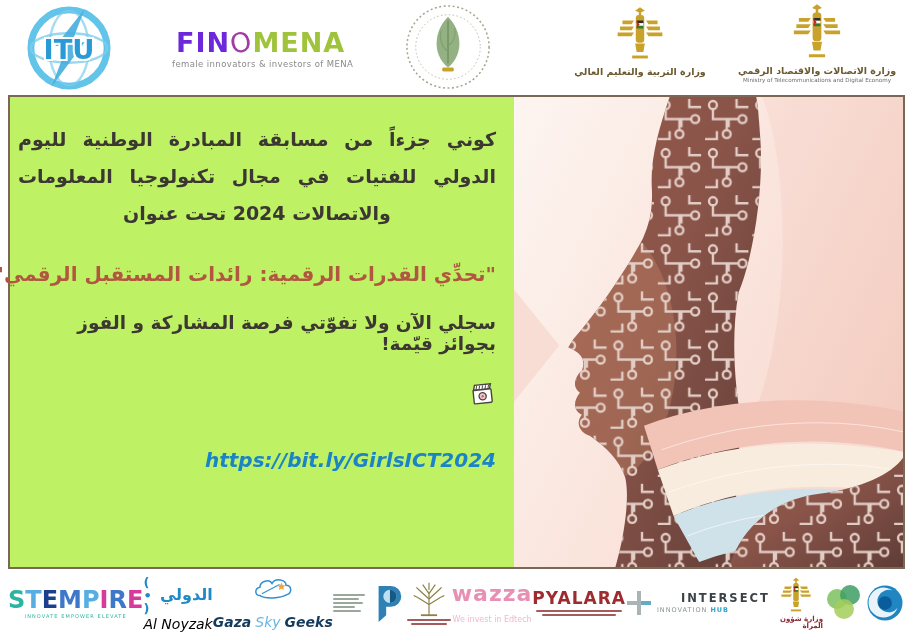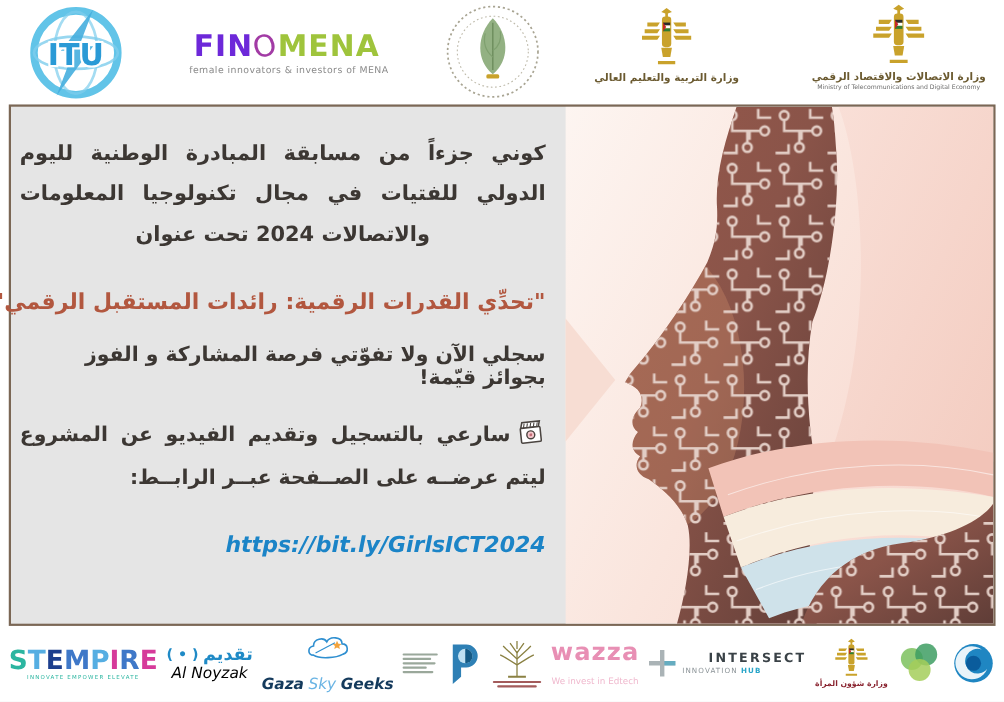--- a/index.html
+++ b/index.html
@@ -12,28 +12,28 @@
   .hdr-item{position:absolute;display:flex;flex-direction:column;align-items:center;}
   .itu{left:26px;top:5px;}
   .finomena{left:168px;top:27px;}
   .fin-row{display:flex;align-items:baseline;font-weight:bold;font-size:27px;letter-spacing:1px;}
   .fin-row .fin{color:#6d28d9;}
   .fin-row .o{color:#a23ba5;font-weight:400;transform:rotate(-12deg);display:inline-block;}
   .fin-row .mena{color:#9fc43c;}
   .fin-tag{font-size:8.5px;color:#8a8a8a;letter-spacing:.4px;margin-top:1px;align-self:flex-start;padding-left:4px;}
   .council{left:404px;top:3px;}
   .ministry{width:130px;}
-  .edu{left:548px;top:6px;width:116px;}
+  .edu{left:582px;top:6px;width:116px;}
   .telecom{left:752px;top:3px;}
   .min-label{font-size:9.5px;font-weight:bold;color:#6b5a30;margin-top:2px;white-space:nowrap;direction:rtl;}
   .min-sub{font-size:5.6px;color:#6a6a6a;margin-top:1px;white-space:nowrap;}
   
   .content{
     position:absolute;left:8px;top:95px;width:897px;height:474px;
-    border:2px solid #7b6755;background:#e5e5e5;display:flex;box-sizing:border-box;
+    border:2px solid #7b6755;background:#bef264;display:flex;box-sizing:border-box;
   }
   .text-col{width:504px;padding:16px 18px 0 8px;direction:rtl;color:#3c3733;box-sizing:border-box;}
   .intro{font-size:19px;font-weight:bold;line-height:1.95;text-align:justify;text-align-last:center;margin:8px 0 0;}
   .title{font-size:20px;font-weight:bold;color:#b2573f;margin-top:30px;text-align:center;white-space:nowrap;}
   .desc{margin-top:36px;font-size:19px;font-weight:bold;line-height:1.95;text-align:justify;}
   .cta{margin-top:26px;font-size:18.5px;font-weight:bold;}
   .video{margin-top:24px;font-size:18.5px;font-weight:bold;line-height:1.9;text-align:justify;}
   .proj{display:inline-block;vertical-align:-4px;margin-left:7px;transform:rotate(-6deg);}
   .url{display:inline-block;margin-top:12px;direction:ltr;text-align:left;font-size:20px;font-weight:bold;
        font-style:italic;color:#1b84c7;padding-left:22px;text-decoration:none;cursor:pointer;}
@@ -144,21 +144,21 @@
     <p class="title">"تحدِّي القدرات الرقمية: رائدات المستقبل الرقمي"</p>
     <p class="cta">سجلي الآن ولا تفوّتي فرصة المشاركة و الفوز بجوائز قيّمة!</p>
     <p class="video"><span class="proj"><svg width="25" height="23" viewBox="0 0 25 23">
         <g stroke="#4a4440" stroke-width="1.4" fill="#ffffff">
           <path d="M3.5 6.5 L5 1.5 H21 L19.5 6.5 Z"></path>
           <rect x="3" y="6.5" width="18" height="13.5" rx="1"></rect>
         </g>
         <path d="M7 2.5 l-1 4 M10 2.5 l-1 4 M13 2.5 l-1 4 M16 2.5 l-1 4 M19 2.5 l-1 4" stroke="#4a4440" stroke-width="1"></path>
         <circle cx="12" cy="13.2" r="3.6" fill="#f4c7cc" stroke="#4a4440" stroke-width="1.3"></circle>
         <circle cx="12" cy="13.2" r="1.3" fill="#c36b76"></circle>
-      </svg></span><span>سارعي بالتسجيل وتقديم الفيديو عن المشروع ليتم عرضــه على الصــفحة عبــر الرابــط:</span></p>
+      </svg></span></p>
     <a class="url">https://bit.ly/GirlsICT2024</a>
   </div>
 
   <div class="illus-wrap">
     <svg class="illus" viewBox="0 0 395 469" preserveAspectRatio="none">
       <defs>
         <linearGradient id="bgG" x1="0" y1="0" x2="1" y2="0.6">
           <stop offset="0" stop-color="#fdf5f1"></stop>
             <stop offset="0.55" stop-color="#fae5dd"></stop>
             <stop offset="1" stop-color="#f8d9d0"></stop>
@@ -225,21 +225,21 @@
       <span style="color:#d63a9a">I</span>
       <span style="color:#3f78c8">R</span>
       <span style="color:#d63a9a">E</span>
     </div>
     <span class="stempire-tag">INNOVATE EMPOWER ELEVATE</span>
   </div>
 
   <div class="f-item">
     <div class="noyzak-top">
       <span class="noyzak-paren">( • )</span>
-      <span>تقديم</span>
+      <span>الدولي</span>
     </div>
     <span class="noyzak-en">Al Noyzak</span>
   </div>
 
   <div class="f-item">
     <svg width="44" height="26" viewBox="0 0 44 28">
       <path d="M8 20 C2 20 2 12 8 11 C8 4 18 2 21 7 C24 1 36 2 36 9 C42 9 43 17 37 19 C30 23 14 24 8 20 Z" fill="none" stroke="#2f8fd0" stroke-width="1.6"></path>
       <path d="M10 18 L29 8" stroke="#2f8fd0" stroke-width="1.1"></path>
       <path d="M31 6 l1.4 2.8 3 .3 -2.2 2 .6 3 -2.8 -1.6 -2.6 1.6 .6 -3 -2.2 -2 3 -.3 z" fill="#f2a33c"></path>
     </svg>
@@ -278,20 +278,27 @@
       <i style="width:44px"></i>
         <i style="width:36px;align-self:center"></i>
     </div>
   </div>
 
   <div class="f-item">
     <span class="wazza-name">wazza</span>
     <span class="wazza-tag">We invest in Edtech</span>
   </div>
 
+  <div class="f-item">
+    <span class="pyalara-name">PYALARA</span>
+    <div class="tinybars redbars" style="width:86px;margin-top:3px;">
+      <i style="width:86px"></i>
+        <i style="width:74px;align-self:center"></i>
+    </div>
+  </div>
 
   <div class="f-item intersect">
     <svg width="26" height="26" viewBox="0 0 26 26">
       <path d="M11 1 h4 v10 h10 v4 h-10 v10 h-4 v-10 h-10 v-4 h10 z" fill="#aab3b6"></path>
       <path d="M15 11 h10 v4 h-10 z" fill="#2ba6c9" opacity=".55"></path>
     </svg>
     <div class="f-item" style="align-items:flex-start;">
       <span class="int-name">INTERSECT</span>
       <div class="int-sub">
         <span class="a">INNOVATION</span>

